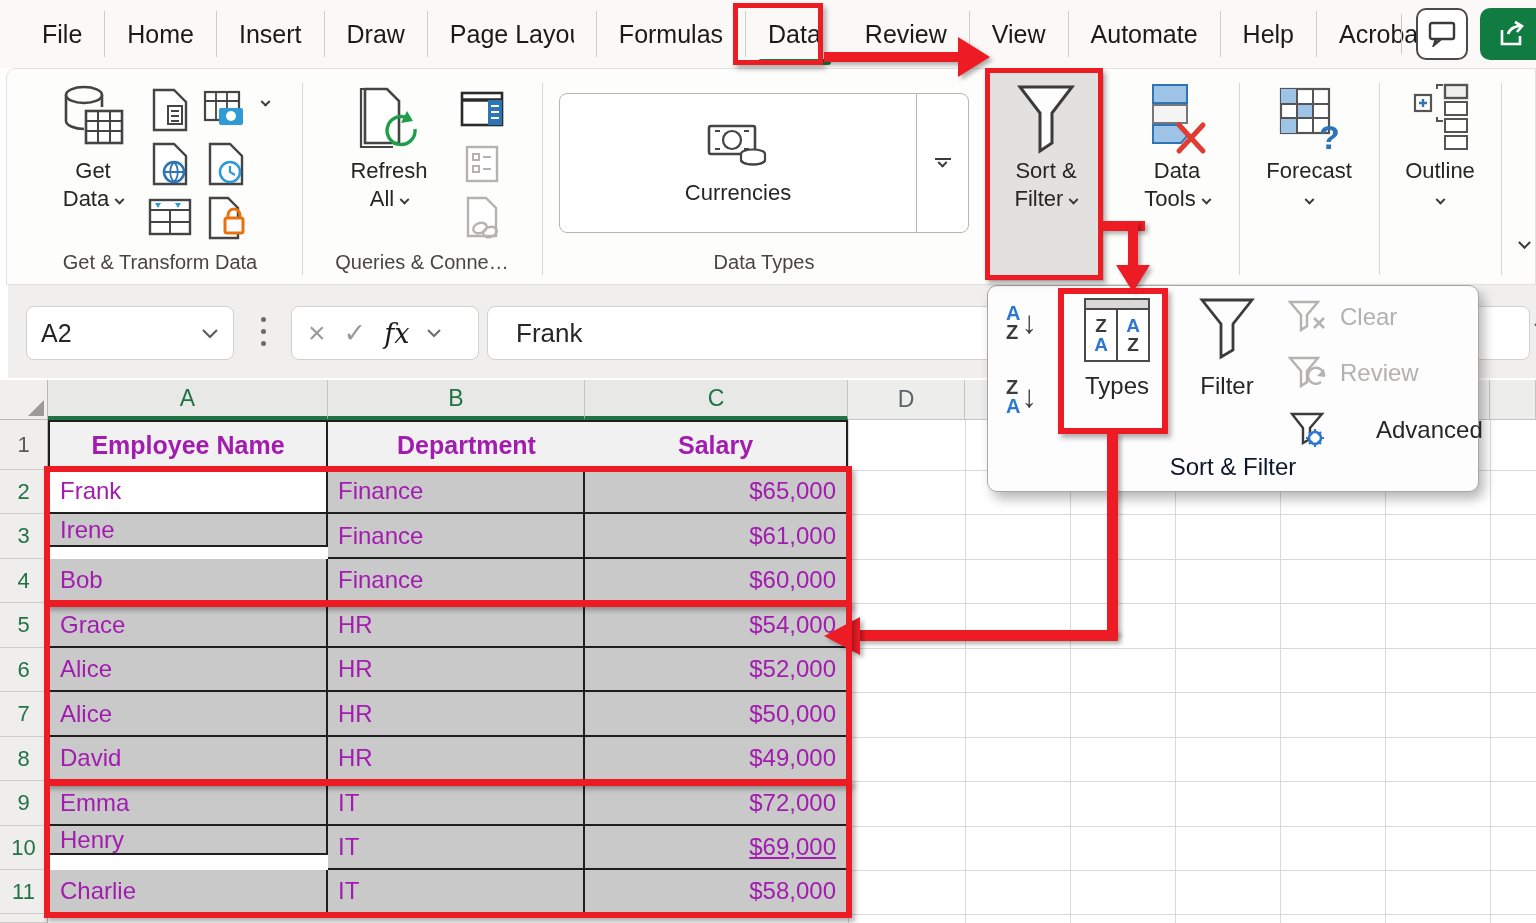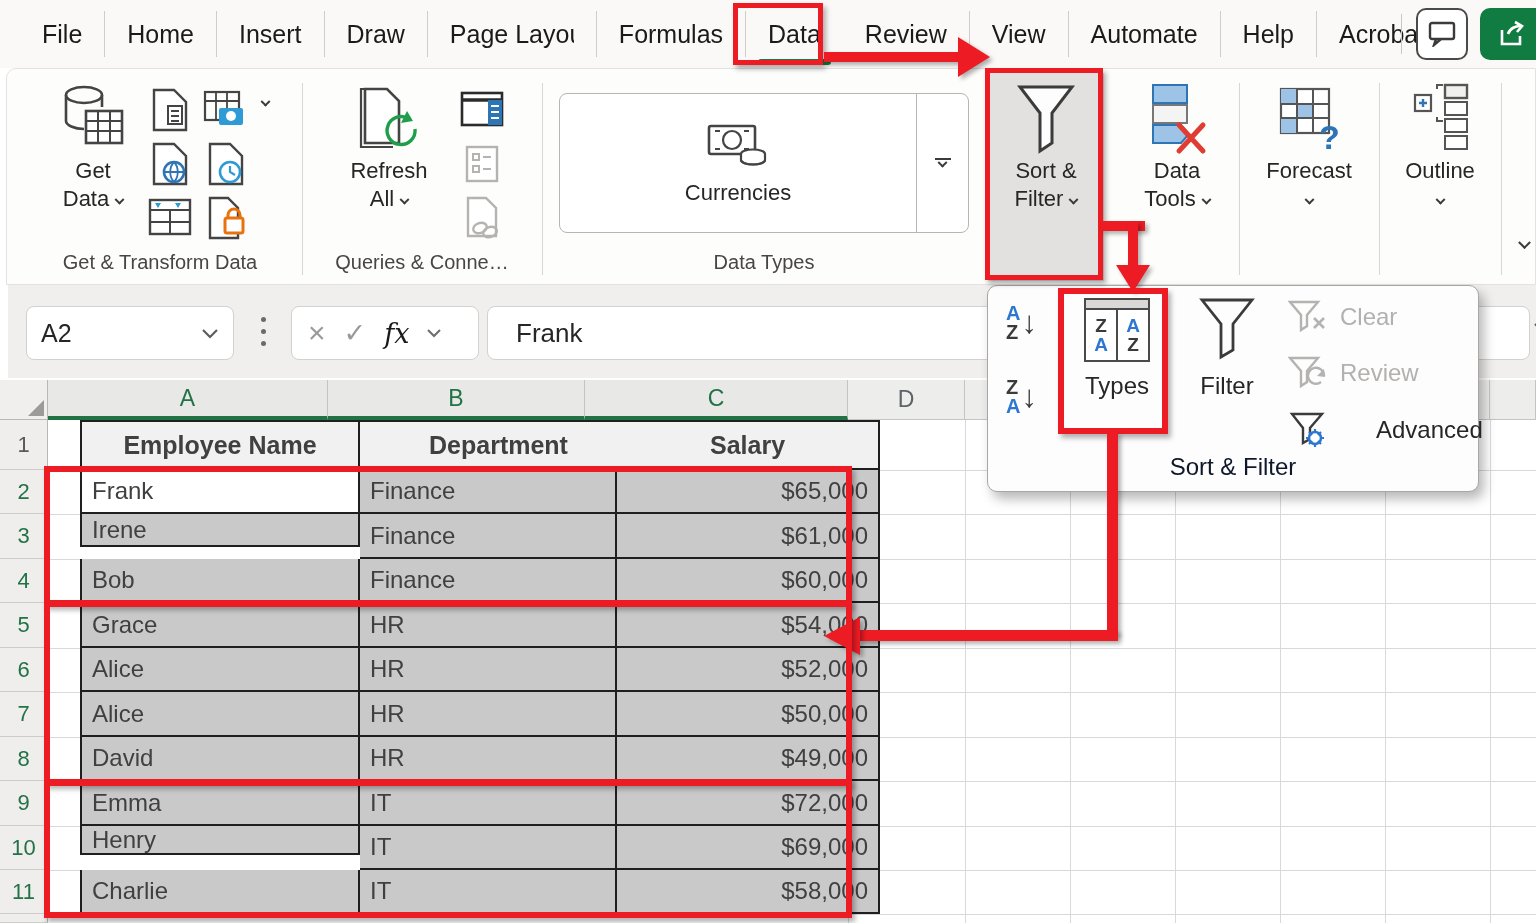--- a/index.html
+++ b/index.html
@@ -68,22 +68,22 @@
   .col-hdr { position:absolute; top:2px; height:40px; background:#ededec; border-right:1px solid #c6c4c2;
              border-bottom:1px solid #c6c4c2; display:flex; align-items:center; justify-content:center;
              font-size:23px; color:#5f6368; }
   .col-hdr.sel { background:#e8e8e7; color:#217346; border-bottom:4px solid #217346; }
   .row-hdr { position:absolute; left:0; width:48px; background:#efeeed; border-right:1px solid #b9b7b5;
              border-bottom:1px solid #cecccb; display:flex; align-items:center; justify-content:center;
              font-size:22px; color:#217346; }
   .row-hdr.dim { color:#595959; }
   .gl-v { position:absolute; width:1px; background:#d9d9d9; }
   .gl-h { position:absolute; height:1px; background:#d9d9d9; }
-  .cell { position:absolute; display:flex; align-items:center; font-size:24px; color:#404040;
-          border-right:2px solid #1f1f1f; border-bottom:2px solid #1f1f1f; background:#c9c9c9; padding:0 10px;margin-left:32px; }
+  .cell { position:absolute; display:flex; align-items:center; font-size:24px; color:#a21caf;
+          border-right:2px solid #1f1f1f; border-bottom:2px solid #1f1f1f; background:#c9c9c9; padding:0 10px; }
   .cell.hdr { background:#f1f1f1; font-weight:bold; font-size:25px; justify-content:center; border-top:2px solid #1f1f1f; }
   .cell.left0 { border-left:2px solid #1f1f1f; }
   .cell.active { background:#fff; }
   .cell.money { justify-content:flex-end; }
 
   
   .flyout { position:absolute; left:987px; top:285px; width:492px; height:207px; background:#fdfdfd;
             border:1.5px solid #a9a7a5; border-radius:10px; box-shadow:5px 7px 12px rgba(0,0,0,.28); }
   .sortpair { position:absolute; left:18px; display:flex; align-items:center; }
   .sortpair .letters { display:flex; flex-direction:column; font-weight:bold; font-size:20px; line-height:19px; }
@@ -469,21 +469,21 @@
       <div class="cell" style="left: 328px; top: 314px; width: 257px; height: 45px;">HR</div>
       <div class="cell money" style="left: 585px; top: 314px; width: 263px; height: 45px;">$50,000</div>
       <div class="cell left0" style="left: 48px; top: 359px; width: 280px; height: 44px;">David</div>
       <div class="cell" style="left: 328px; top: 359px; width: 257px; height: 44px;">HR</div>
       <div class="cell money" style="left: 585px; top: 359px; width: 263px; height: 44px;">$49,000</div>
       <div class="cell left0" style="left: 48px; top: 403px; width: 280px; height: 45px;">Emma</div>
       <div class="cell" style="left: 328px; top: 403px; width: 257px; height: 45px;">IT</div>
       <div class="cell money" style="left: 585px; top: 403px; width: 263px; height: 45px;">$72,000</div>
       <div class="cell left0" style="left: 48px; top: 448px; width: 280px; height: 29px;">Henry</div>
       <div class="cell" style="left: 328px; top: 448px; width: 257px; height: 44px;">IT</div>
-      <div class="cell money" style="left: 585px; top: 448px; width: 263px; height: 44px;">$69,000</div>
+      <div class="cell money" style="left: 585px; top: 448px; width: 263px; height: 44px; text-decoration: underline;">$69,000</div>
       <div class="cell left0" style="left: 48px; top: 492px; width: 280px; height: 44px;">Charlie</div>
       <div class="cell" style="left: 328px; top: 492px; width: 257px; height: 44px;">IT</div>
       <div class="cell money" style="left: 585px; top: 492px; width: 263px; height: 44px;">$58,000</div>
     </div>
 </div>
 
 <div class="flyout">
   <div class="sortpair" style="top:18px;">
     <span class="letters">
         <span class="blue">A</span>

